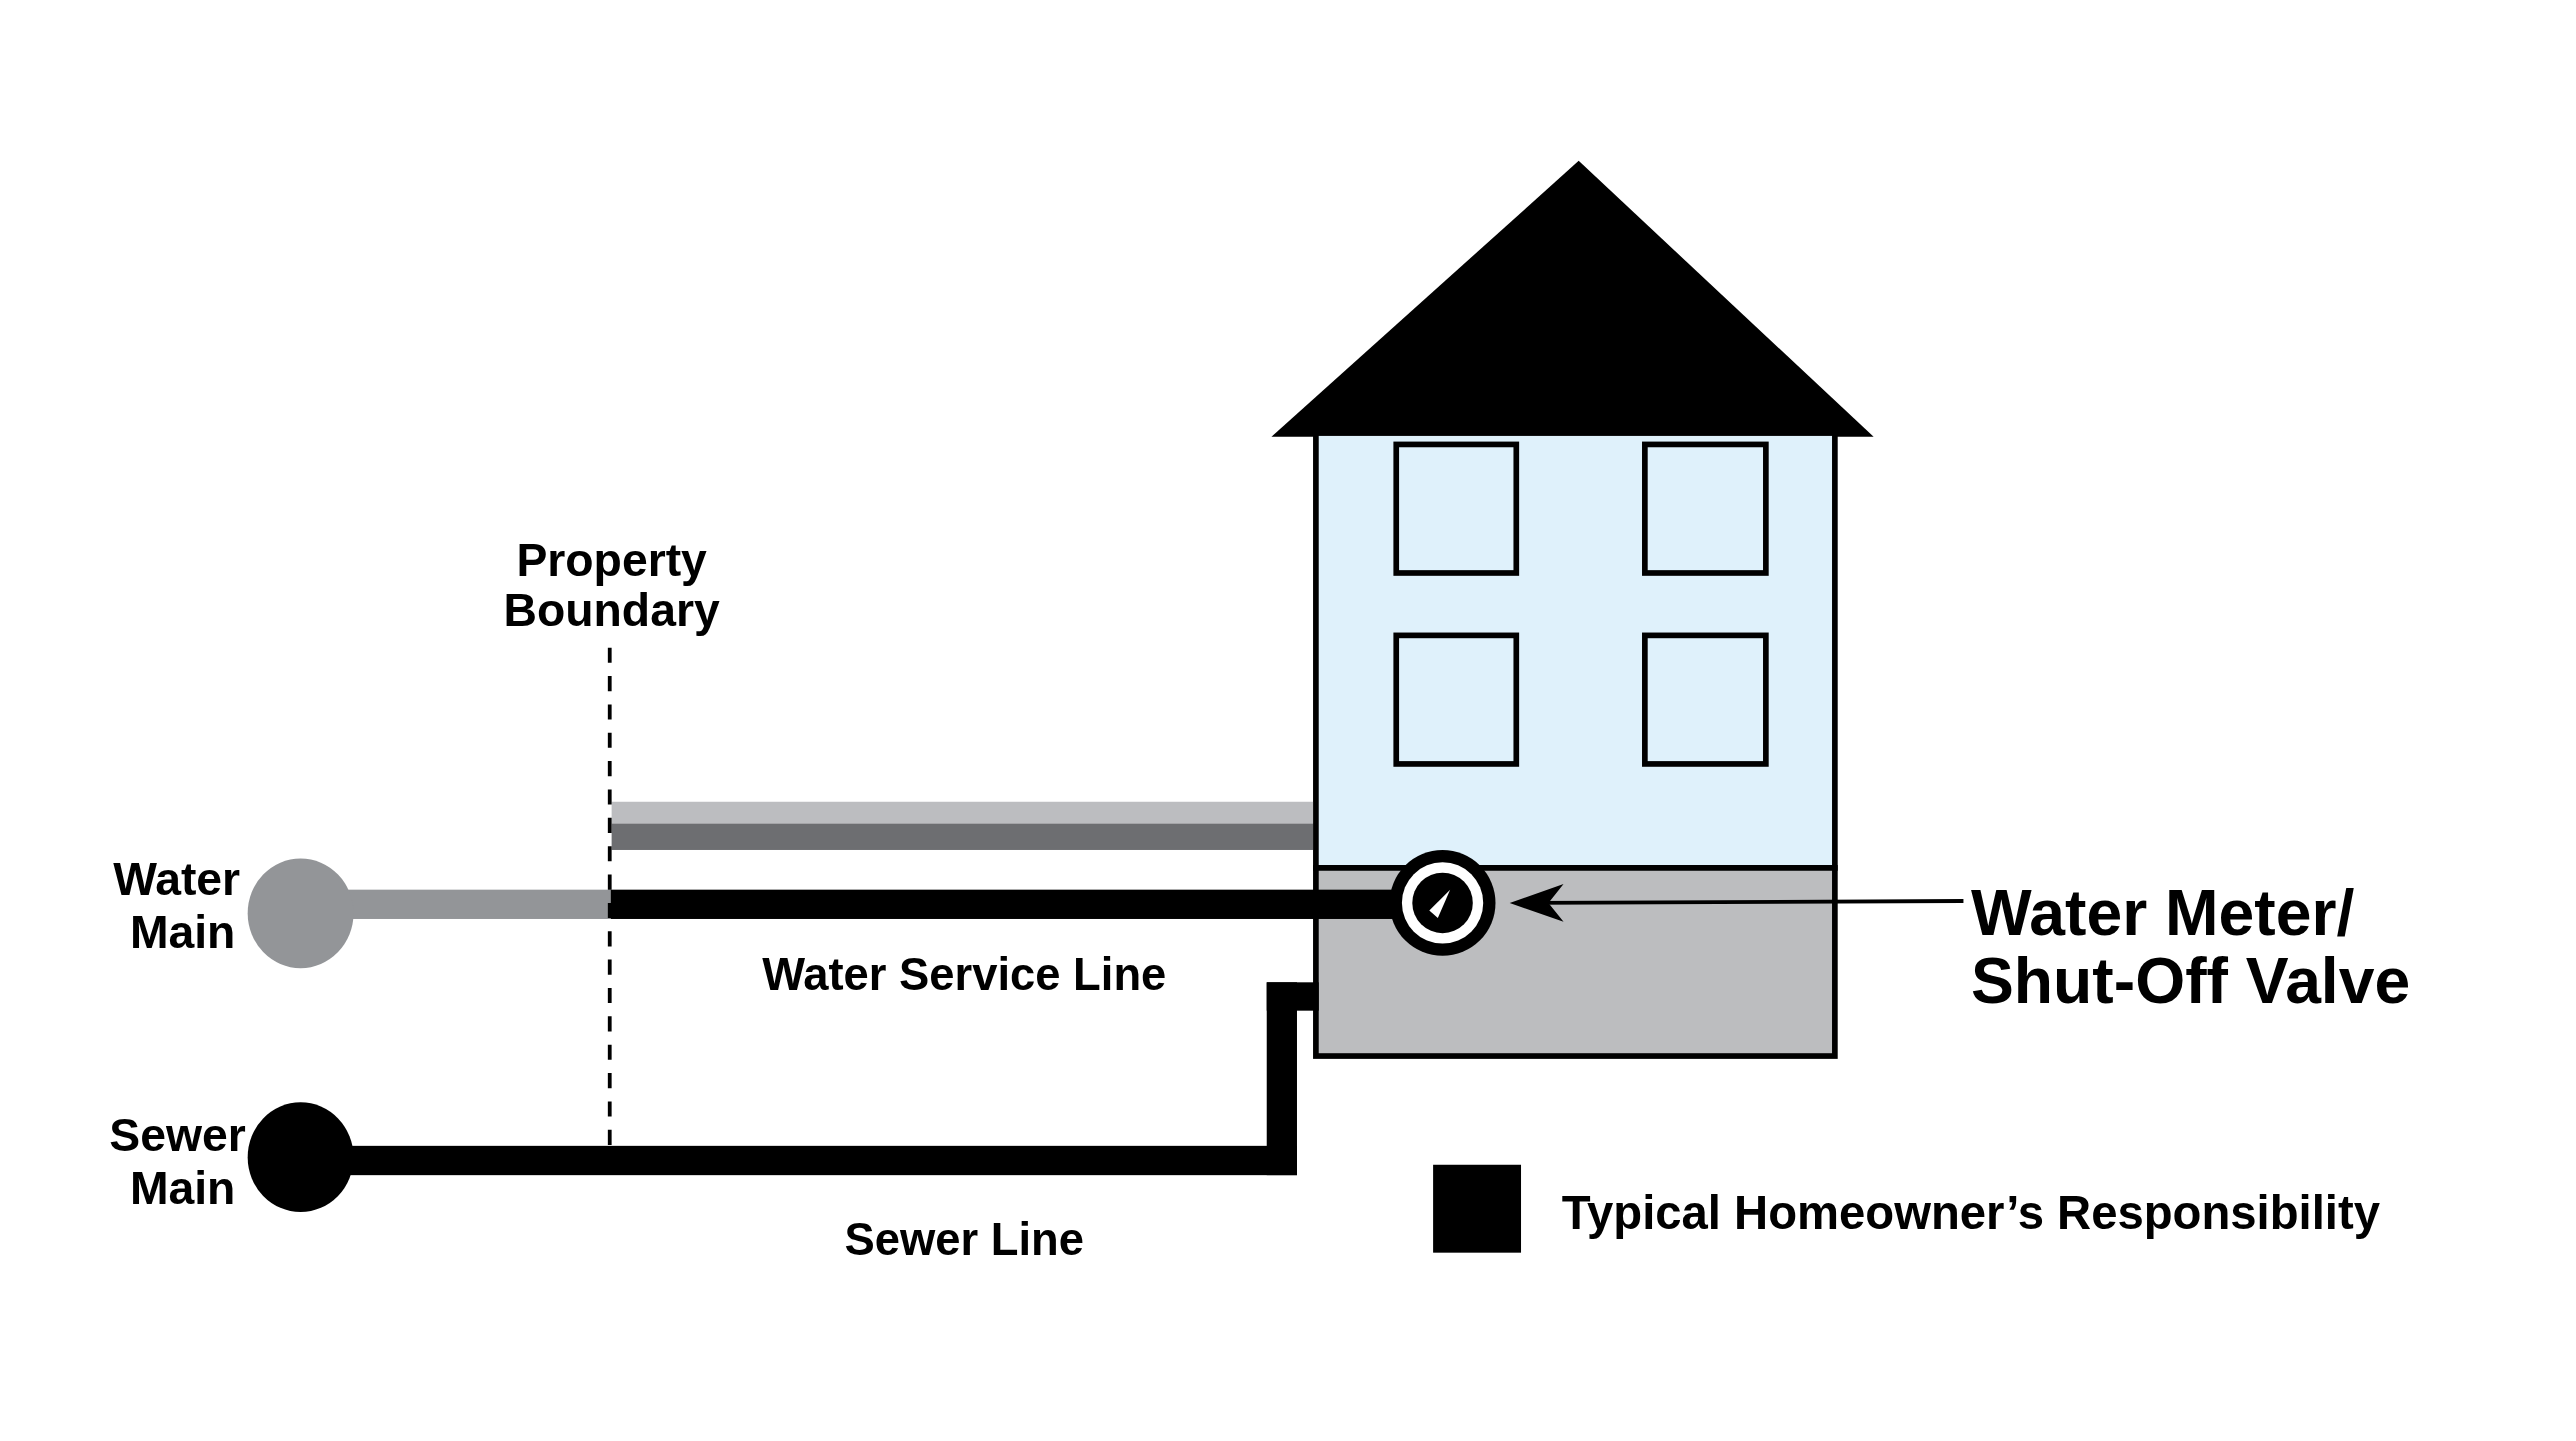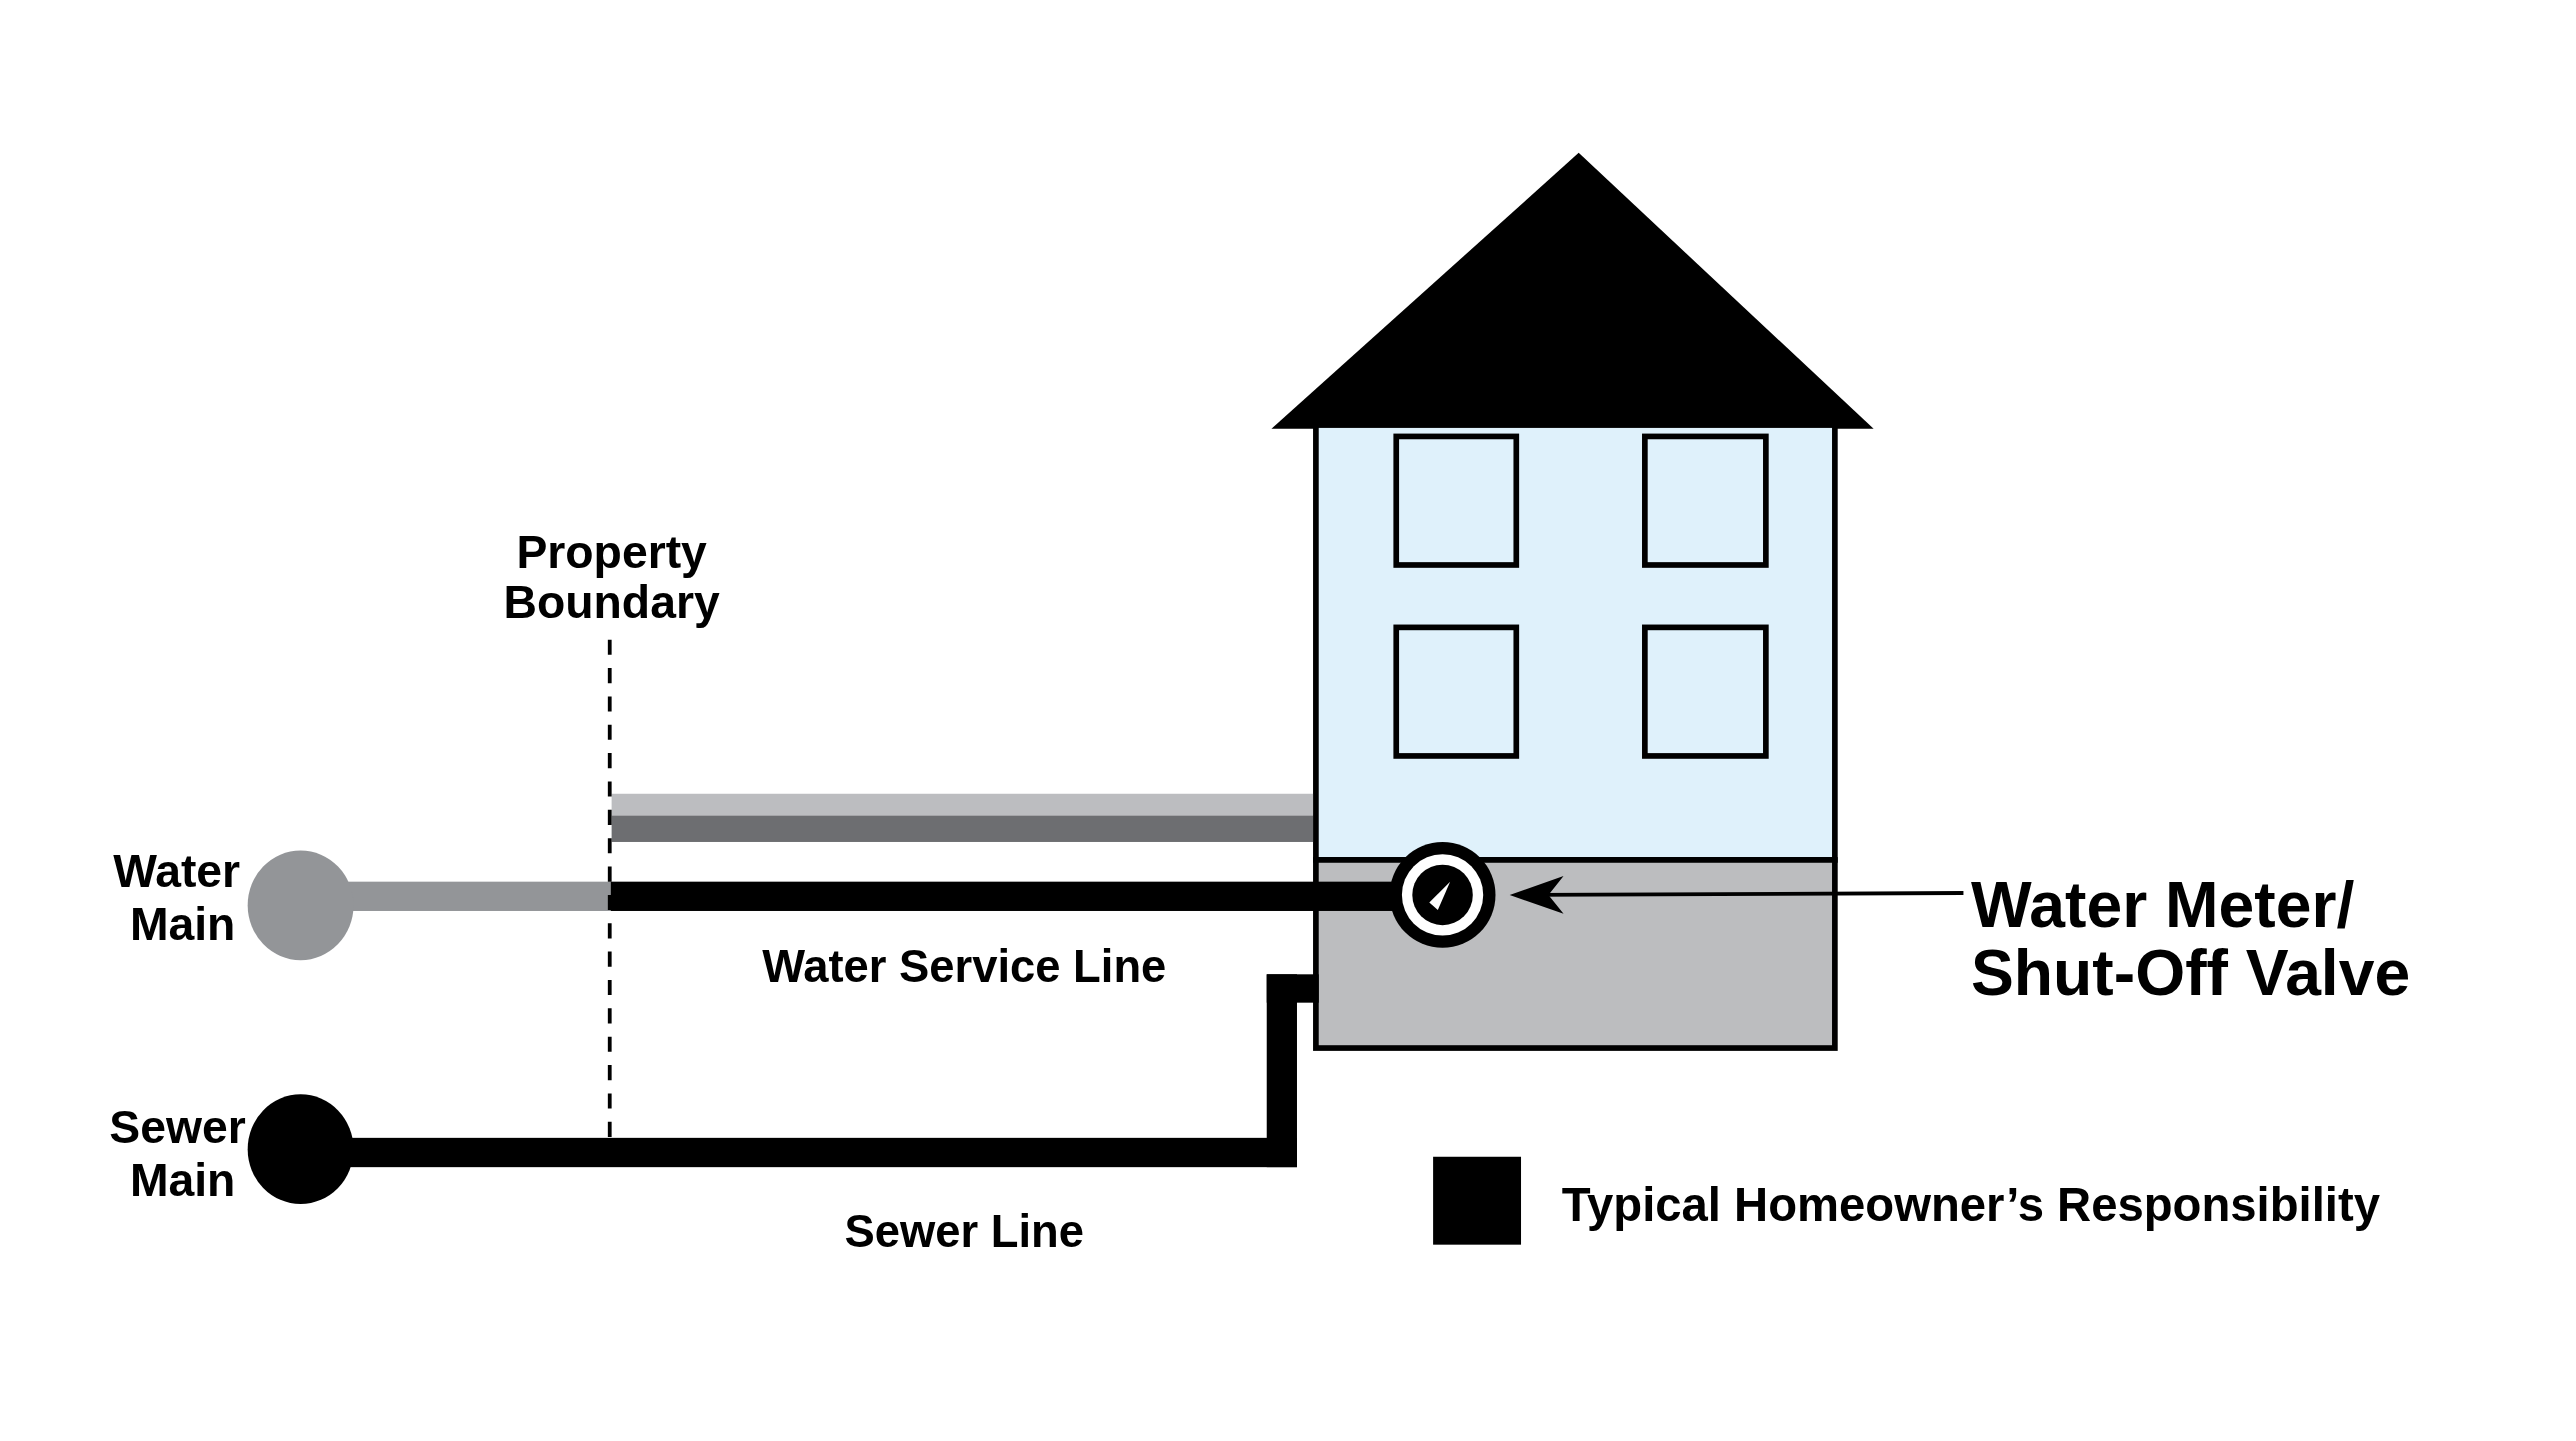--- a/index.html
+++ b/index.html
@@ -1,17 +1,17 @@
 <!DOCTYPE html>
 <html style="font-size:15px"><head>
 <meta charset="utf-8">
 <style>
   html, body { margin: 0; padding: 0; background: #ffffff; }
   body { width: 2576px; height: 1442px; overflow: hidden; }
-  #stage { position: absolute; left: 0; top: 8px; width: 2576px; height: 1026px; }
+  #stage { position: absolute; left: 0; top: 16px; width: 2576px; height: 1026px; }
   svg text { font-family: "Liberation Sans", "DejaVu Sans", sans-serif; font-weight: bold; fill: #000; }
 </style>
 </head>
 <body>
 
 <div id="stage">
   <svg width="2576" height="1442" viewBox="0 0 2725 1525" xmlns="http://www.w3.org/2000/svg">
 
     <polygon id="roof" points="1670,153 1982,445 1345,445" fill="#000000"></polygon>
 

